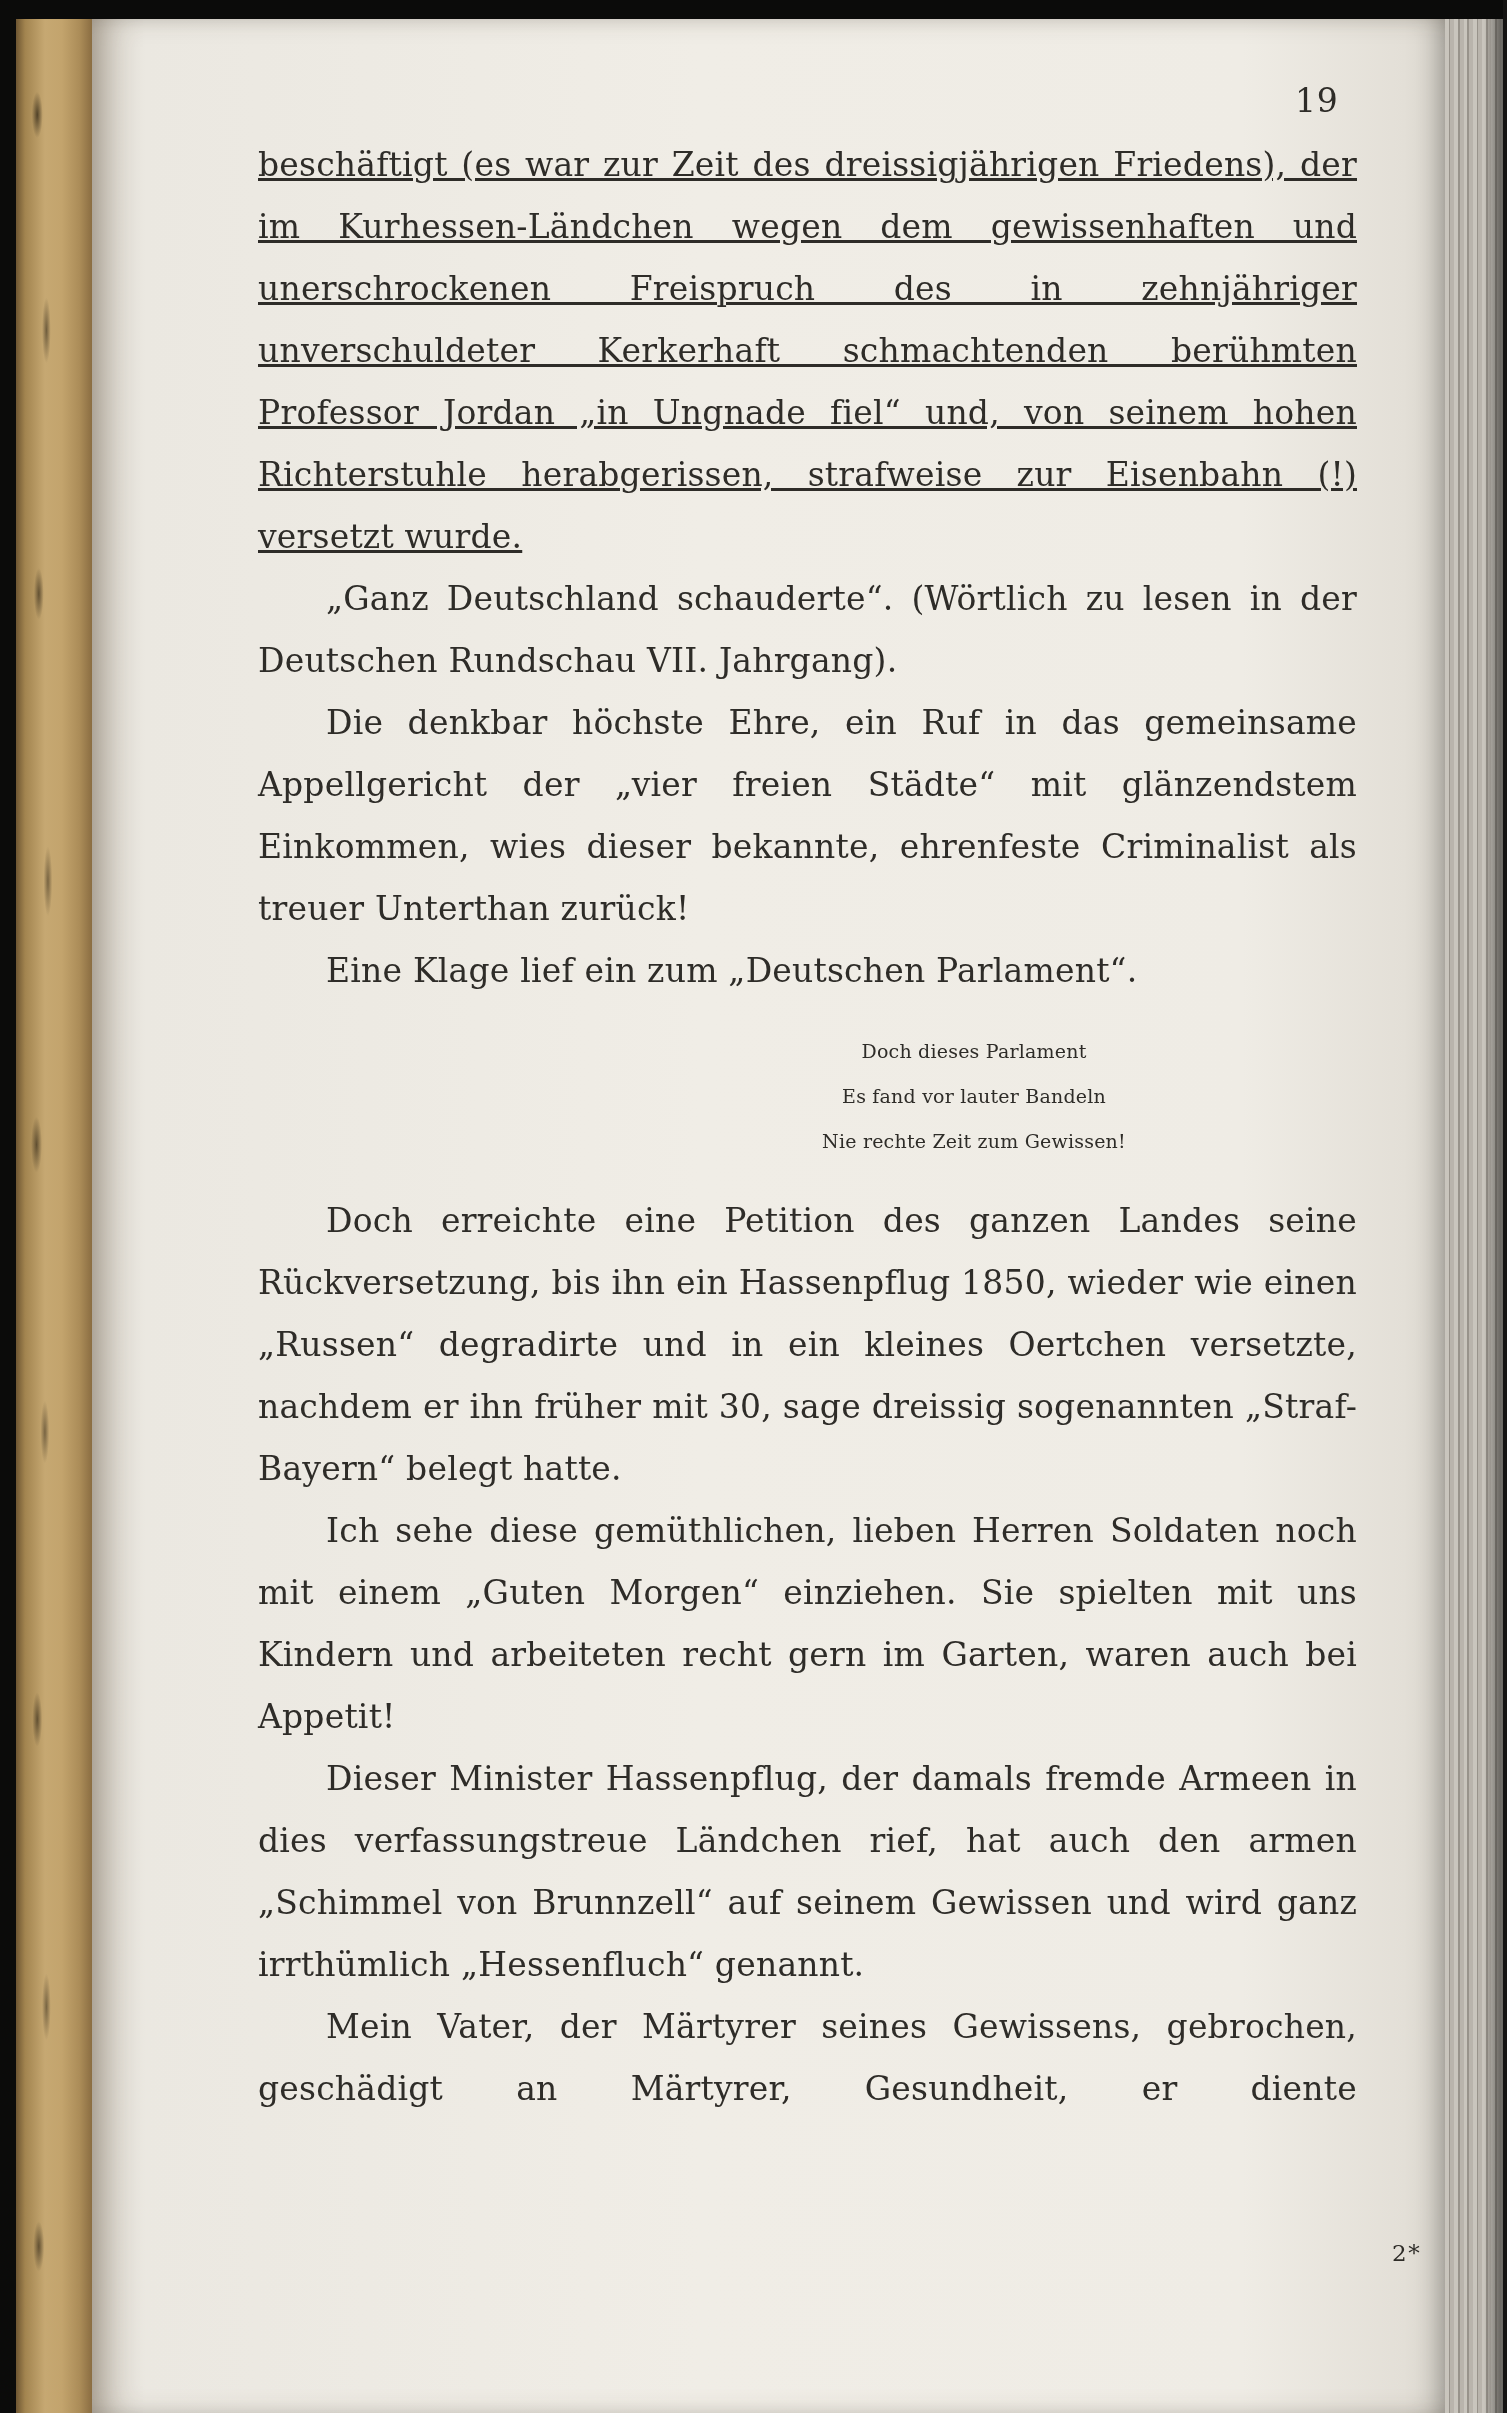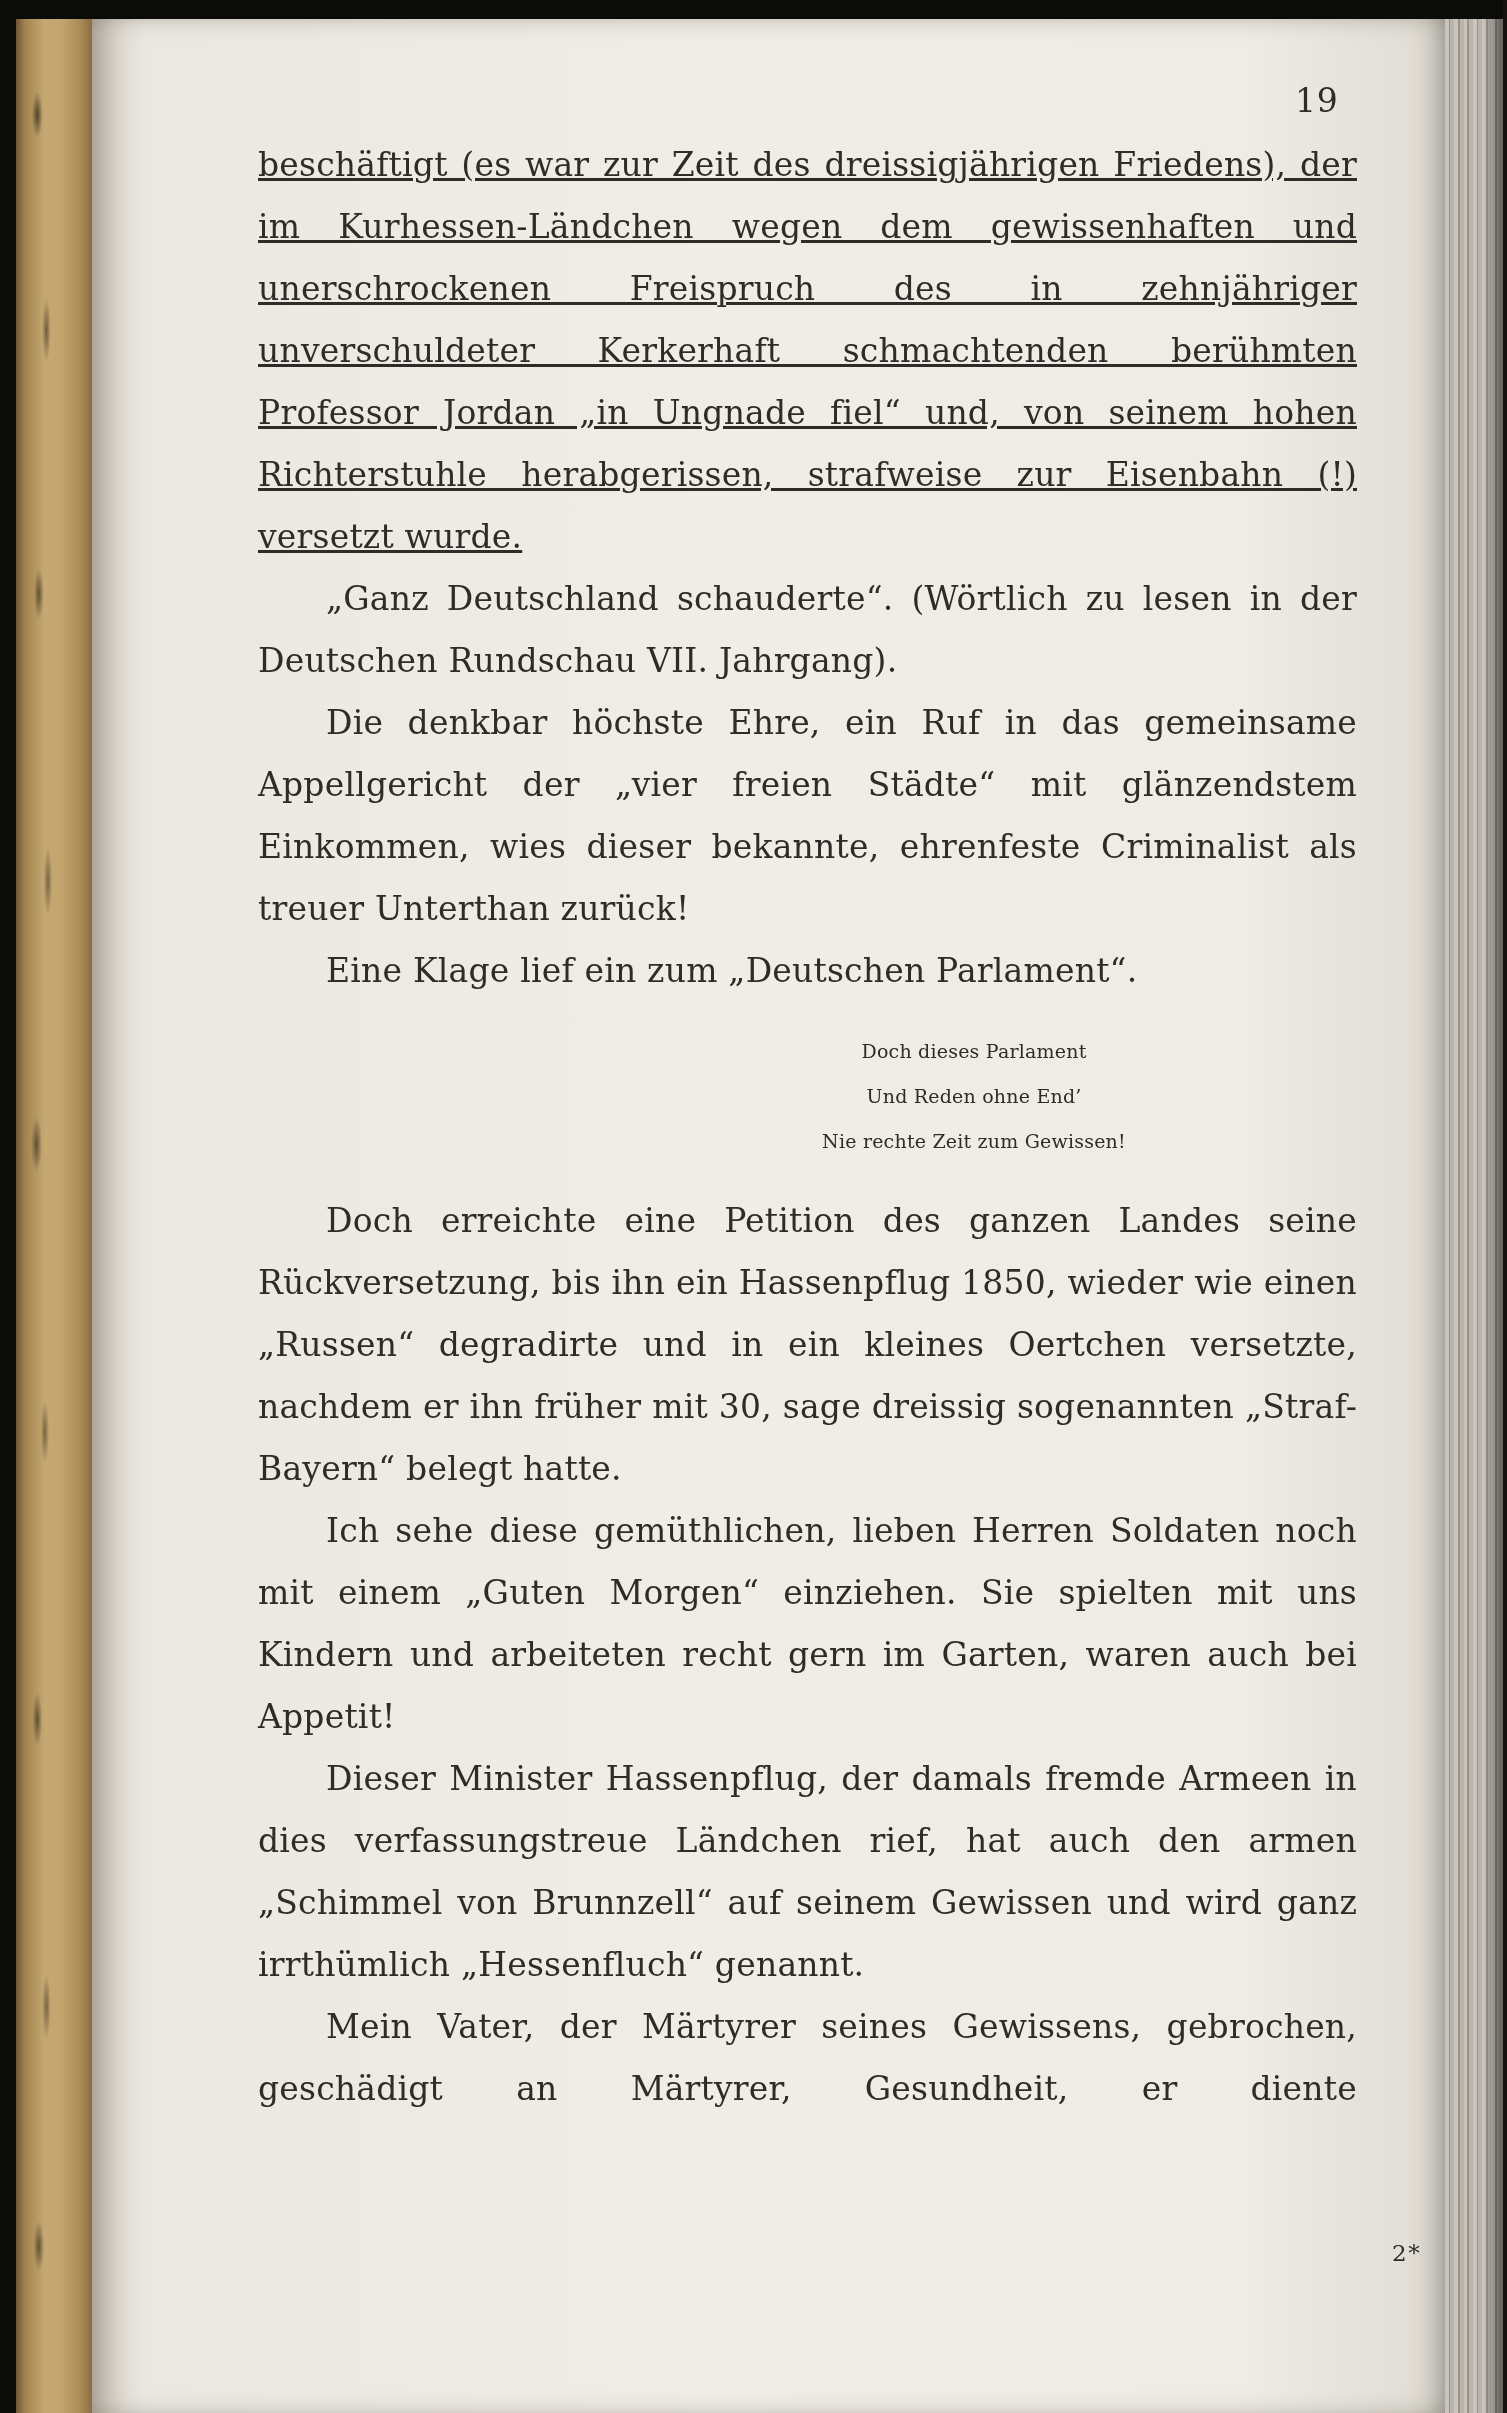--- a/index.html
+++ b/index.html
@@ -118,21 +118,21 @@
     <p class="first">beschäftigt (es war zur Zeit des dreissigjährigen Friedens), der im Kurhessen-Ländchen wegen dem gewissenhaften und unerschrockenen Freispruch des in zehnjähriger unverschuldeter Kerkerhaft schmachtenden berühmten Professor Jordan „in Ungnade fiel“ und, von seinem hohen Richterstuhle herabgerissen, strafweise zur Eisenbahn (!) versetzt wurde.</p>
 
     <p>„Ganz Deutschland schauderte“. (Wörtlich zu lesen in der Deutschen Rundschau VII. Jahrgang).</p>
 
     <p>Die denkbar höchste Ehre, ein Ruf in das gemeinsame Appellgericht der „vier freien Städte“ mit glänzendstem Einkommen, wies dieser bekannte, ehrenfeste Criminalist als treuer Unterthan zurück!</p>
 
     <p>Eine Klage lief ein zum „Deutschen Parlament“.</p>
 
     <div class="verse">
       <div>Doch dieses Parlament</div>
-      <div>Und Reden ohne End’</div>
+      <div>Es fand vor lauter Bandeln</div>
       <div>Nie rechte Zeit zum Gewissen!</div>
     </div>
 
     <p>Doch erreichte eine Petition des ganzen Landes seine Rückversetzung, bis ihn ein Hassenpflug 1850, wieder wie einen „Russen“ degradirte und in ein kleines Oertchen versetzte, nachdem er ihn früher mit 30, sage dreissig sogenannten „Straf-Bayern“ belegt hatte.</p>
 
     <p>Ich sehe diese gemüthlichen, lieben Herren Soldaten noch mit einem „Guten Morgen“ einziehen. Sie spielten mit uns Kindern und arbeiteten recht gern im Garten, waren auch bei Appetit!</p>
 
     <p>Dieser Minister Hassenpflug, der damals fremde Armeen in dies verfassungstreue Ländchen rief, hat auch den armen „Schimmel von Brunnzell“ auf seinem Gewissen und wird ganz irrthümlich „Hessenfluch“ genannt.</p>
 
     <p class="cont">Mein Vater, der Märtyrer seines Gewissens, gebrochen, geschädigt an Märtyrer, Gesundheit, er diente</p>

